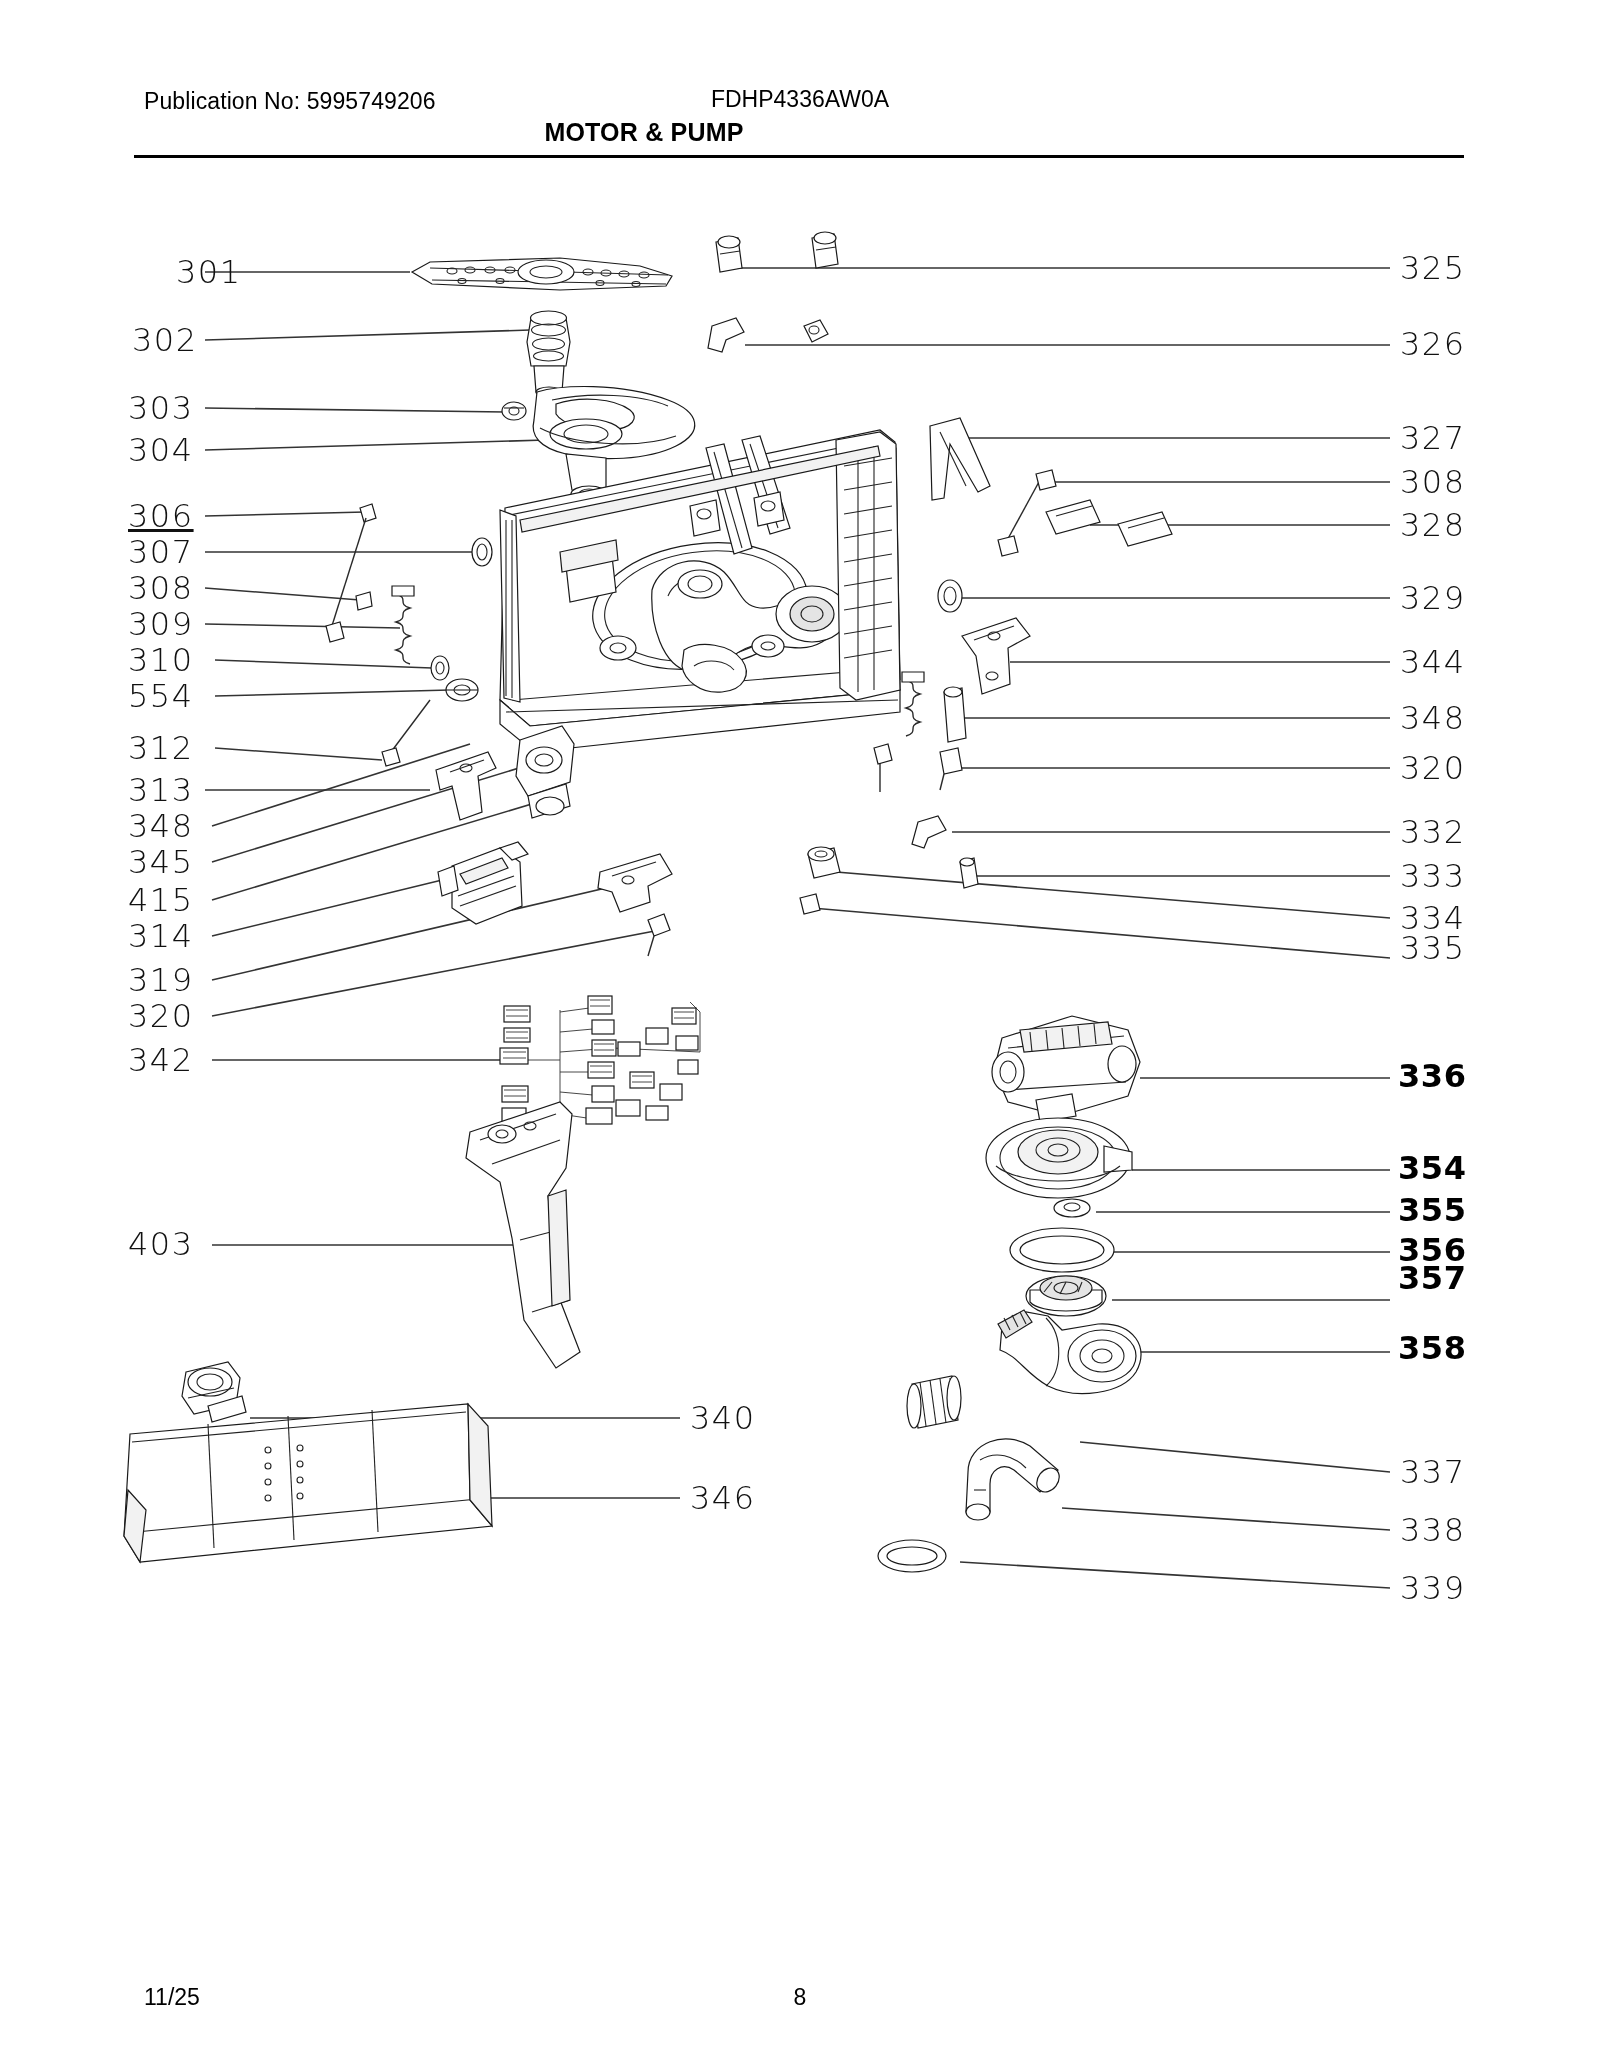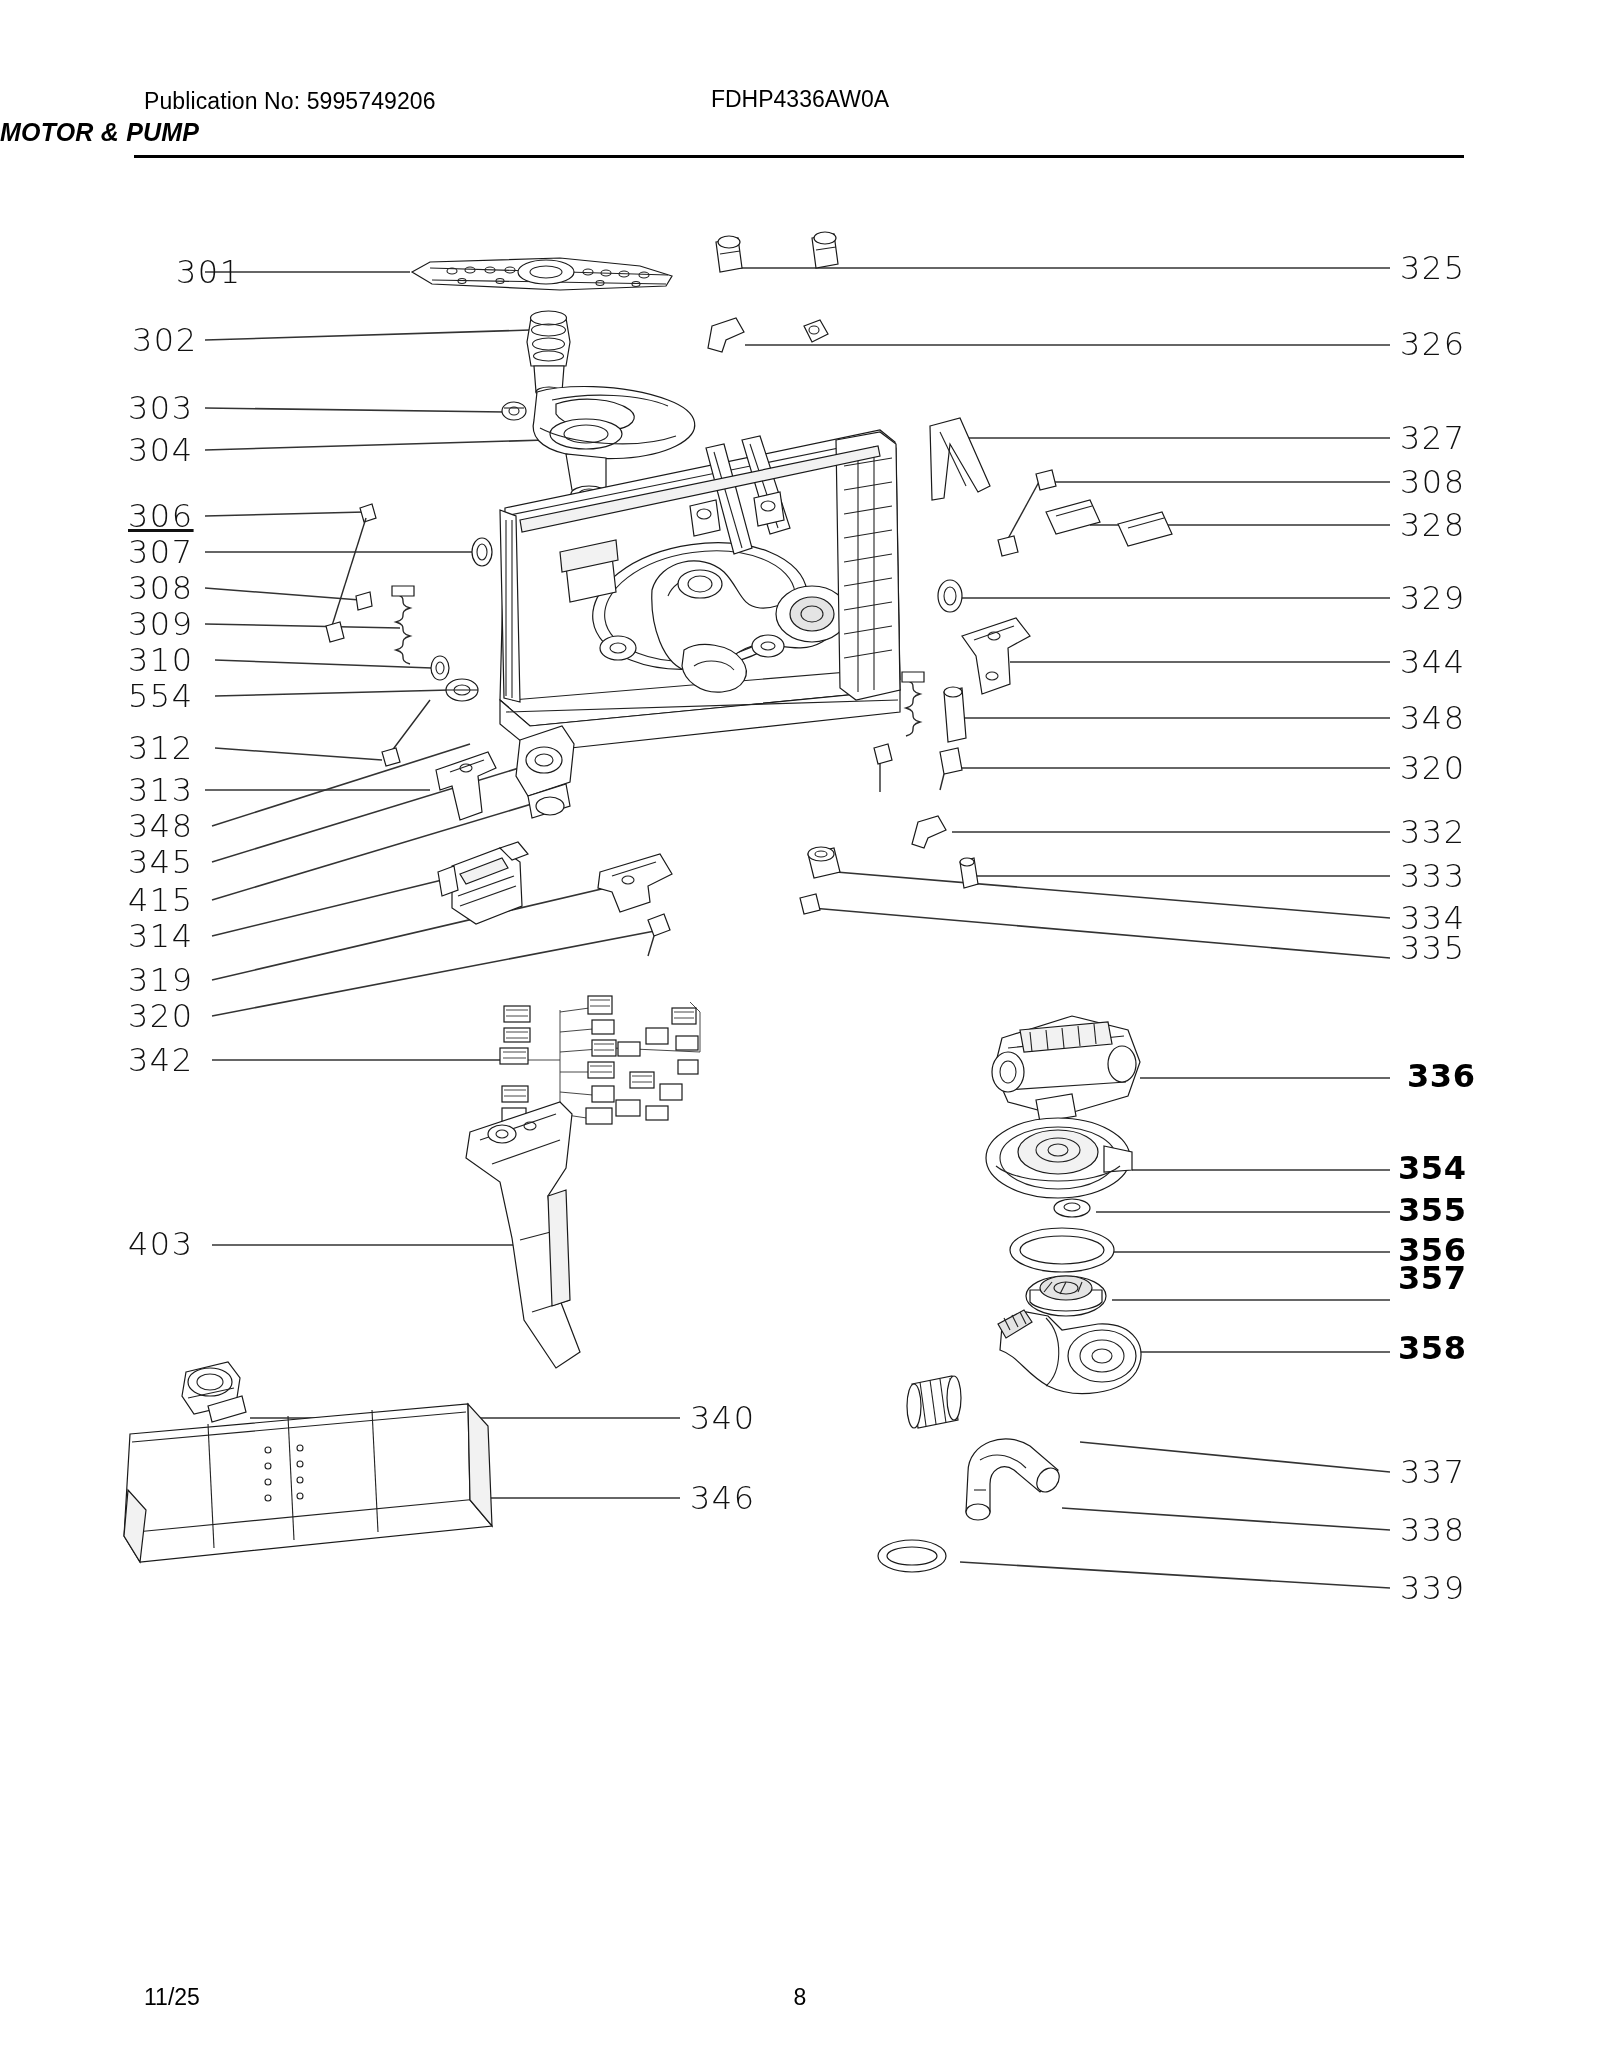--- a/index.html
+++ b/index.html
@@ -6,21 +6,21 @@
   body{
     width:1600px;height:2071px;position:relative;overflow:hidden;
     font-family:"Liberation Sans", sans-serif;color:#000;
   }
   .page{position:absolute;inset:0;}
 
   
   .hdr{position:absolute;left:0;top:0;width:1600px;height:160px;}
   .pub{position:absolute;left:144px;top:88px;font-size:23px;letter-spacing:.1px;white-space:nowrap;}
   .model{position:absolute;left:0;top:86px;width:1600px;text-align:center;font-size:23px;}
-  .sect{position:absolute;left:0;top:118px;width:1288px;text-align:left;font-size:25px;font-weight:bold;letter-spacing:.2px;font-style:italic;}
+  .sect{position:absolute;left:0;top:118px;width:1288px;text-align:center;font-size:25px;font-weight:bold;letter-spacing:.2px;}
   .rule{position:absolute;left:134px;top:155px;width:1330px;height:3px;background:#000;}
 
   
   .foot-left{position:absolute;left:144px;top:1984px;font-size:23px;}
   .foot-center{position:absolute;left:0;top:1984px;width:1600px;text-align:center;font-size:23px;}
 
   
   .cal{
     position:absolute;font-size:32px;line-height:32px;
     font-family:"DejaVu Sans", sans-serif;
@@ -563,21 +563,21 @@
   <div class="cal" style="left:1400px;top:466px;">308</div>
   <div class="cal" style="left:1400px;top:509px;">328</div>
   <div class="cal" style="left:1400px;top:582px;">329</div>
   <div class="cal" style="left:1400px;top:646px;">344</div>
   <div class="cal" style="left:1400px;top:702px;">348</div>
   <div class="cal" style="left:1400px;top:752px;">320</div>
   <div class="cal" style="left:1400px;top:816px;">332</div>
   <div class="cal" style="left:1400px;top:860px;">333</div>
   <div class="cal" style="left:1400px;top:902px;">334</div>
   <div class="cal" style="left:1400px;top:932px;">335</div>
-  <div class="cal bold" style="left:1398px;top:1060px;margin-left:9px;">336</div>
+  <div class="cal bold" style="left:1398px;top:1060px;">336</div>
   <div class="cal bold" style="left:1398px;top:1152px;">354</div>
   <div class="cal bold" style="left:1398px;top:1194px;">355</div>
   <div class="cal bold" style="left:1398px;top:1234px;">356</div>
   <div class="cal bold" style="left:1398px;top:1262px;">357</div>
   <div class="cal bold" style="left:1398px;top:1332px;">358</div>
   <div class="cal" style="left:1400px;top:1456px;">337</div>
   <div class="cal" style="left:1400px;top:1514px;">338</div>
   <div class="cal" style="left:1400px;top:1572px;">339</div>
 
   <div class="cal" style="left:690px;top:1402px;">340</div>

